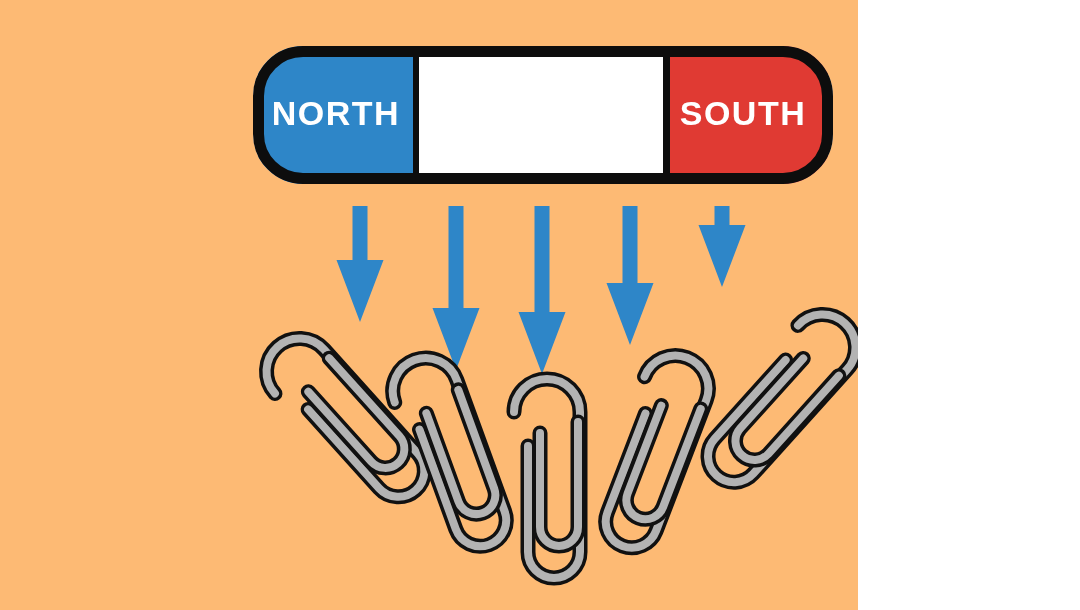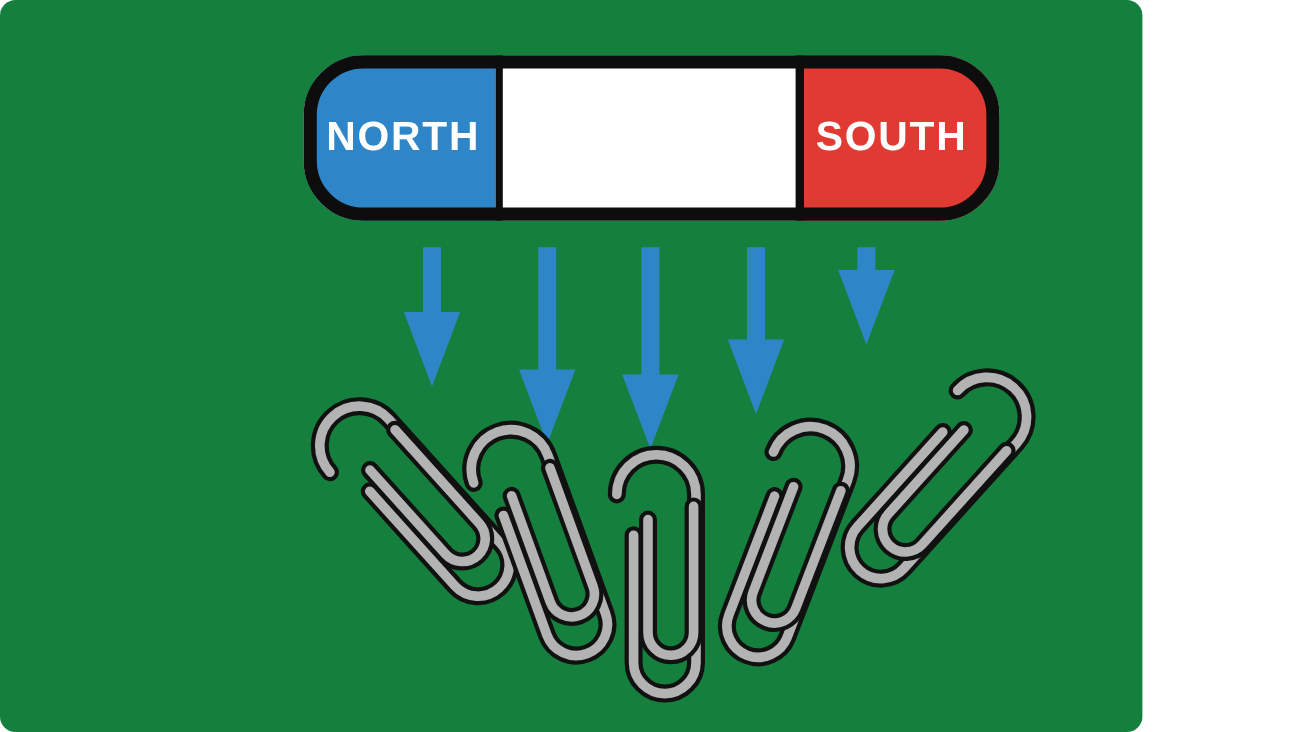--- a/index.html
+++ b/index.html
@@ -6,25 +6,24 @@
   html, body {
     margin: 0;
     padding: 0;
     background: #ffffff;
   }
   body {
     font-family: "Liberation Sans", sans-serif;
   }
   #stage {
     position: relative;
-    width: 952px;
+    width: 858px;
     height: 610px;
-    background: #15803d;
+    background: #fdba74;
     overflow: hidden;
-    border-radius: 13px;
   }
   #scene {
     position: absolute;
     inset: 0;
     width: 1080px;
     height: 610px;
     display: block;
   }
   .magnet-label {
     font-family: "Liberation Sans", sans-serif;

